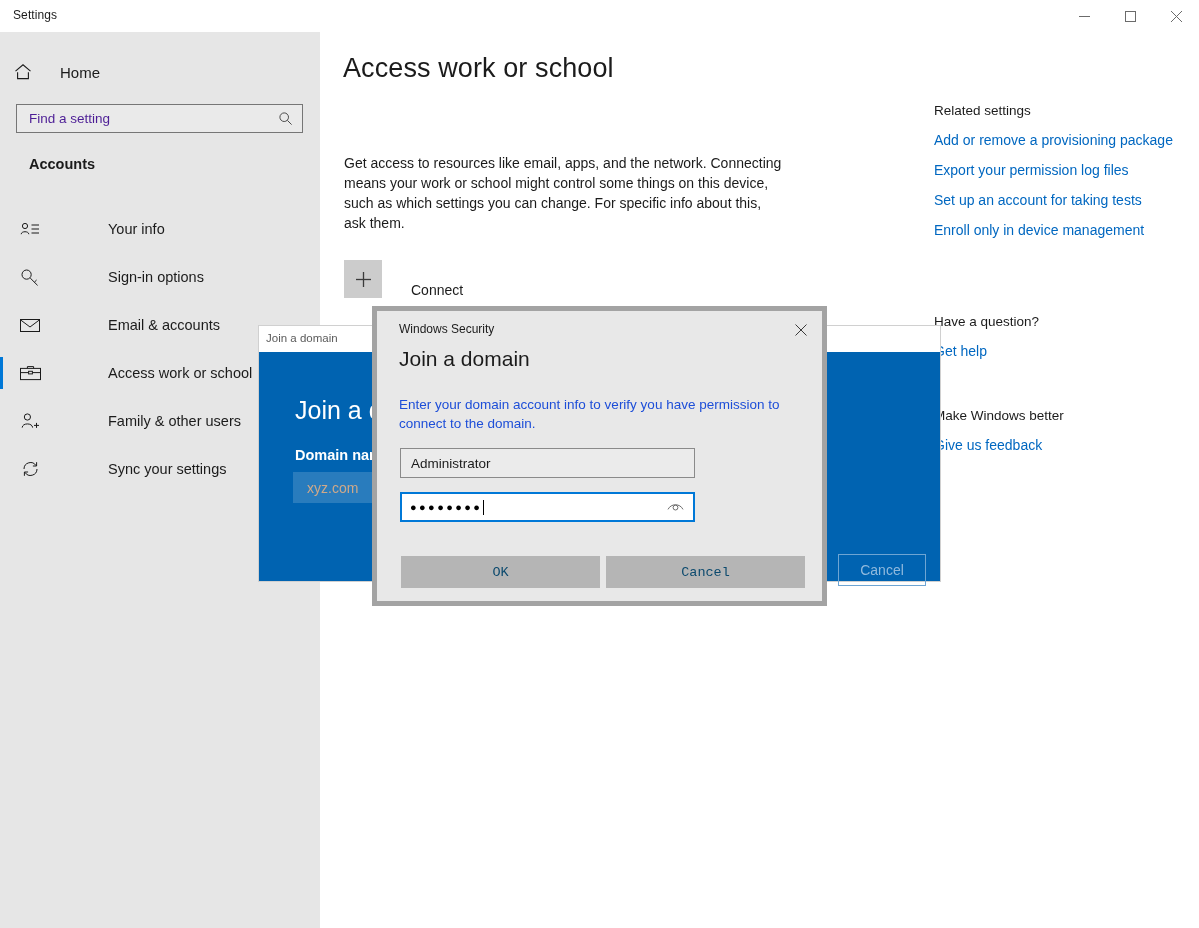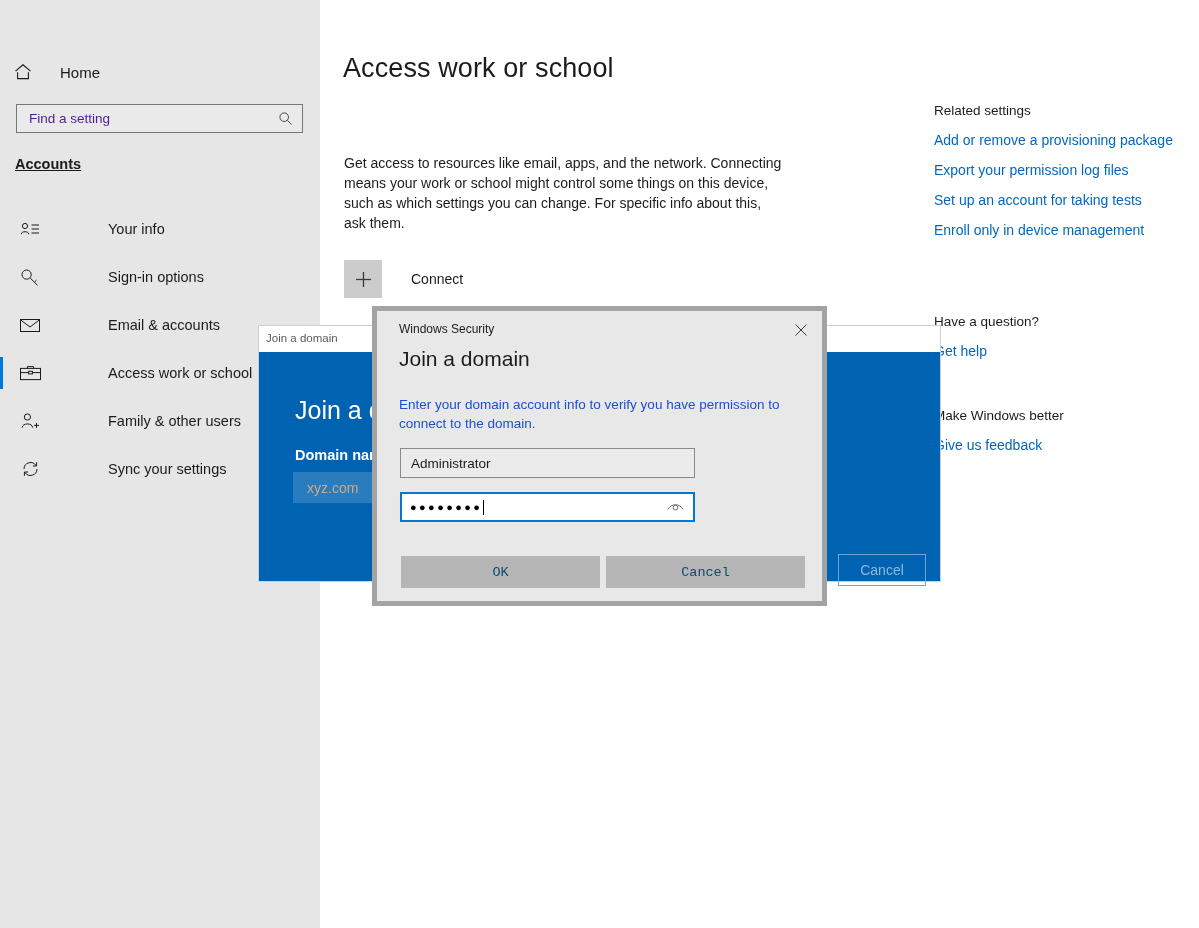--- a/index.html
+++ b/index.html
@@ -85,25 +85,24 @@
     flex: 1;
   }
   .searchbox .mag {
     margin-right: 9px;
     color: #4a4a4a;
     display: flex; align-items: center;
   }
 
   .section-title {
     position: absolute;
-    left: 15px; top: 156px;
+    left: 29px; top: 156px;
     font-size: 14.5px;
     font-weight: bold;
     color: #1b1b1b;
-    text-decoration: underline;
   }
 
   .navlist {
     position: absolute;
     left: 0; top: 205px;
     width: 320px;
   }
   .navitem {
     position: relative;
     height: 48px;
@@ -146,21 +145,21 @@
     left: 24px; top: 153px;
     width: 440px;
     font-size: 14px;
     line-height: 20px;
     color: #1b1b1b;
   }
 
   .connect-row {
     position: absolute;
     left: 24px; top: 260px;
-    display: flex; align-items: center;
+    display: flex; align-items: flex-end;
   }
   .plus-box {
     width: 38px; height: 38px;
     background: #cccccc;
     display: flex; align-items: center; justify-content: center;
     color: #3b3b3b;
   }
   .connect-label {
     margin-left: 29px;
     font-size: 14px;
@@ -339,20 +338,41 @@
     font-size: 13.5px;
     color: #0c4a6e;
     font-family: Liberation Mono, monospace;
   }
 </style>
 </head>
 <body>
 
 <div id="app">
 
+  <div class="titlebar">
+    <div class="titlebar-label">Settings</div>
+    <div class="wincontrols">
+      <div class="wc">
+        <svg width="11" height="11" viewBox="0 0 11 11">
+            <line x1="0" y1="5.5" x2="11" y2="5.5" stroke="currentColor" stroke-width="1"></line>
+          </svg>
+      </div>
+      <div class="wc">
+        <svg width="11" height="11" viewBox="0 0 11 11">
+            <rect x="0.5" y="0.5" width="10" height="10" fill="none" stroke="currentColor" stroke-width="1"></rect>
+          </svg>
+      </div>
+      <div class="wc">
+        <svg width="11" height="11" viewBox="0 0 11 11">
+            <line x1="0" y1="0" x2="11" y2="11" stroke="currentColor" stroke-width="1"></line>
+            <line x1="11" y1="0" x2="0" y2="11" stroke="currentColor" stroke-width="1"></line>
+          </svg>
+      </div>
+    </div>
+  </div>
 
   <div class="sidebar">
 
     <div class="home-row">
       <div class="home-icon">
         <svg width="18" height="18" viewBox="0 0 18 18">
           <path d="M1.5 8.2 L9 1.8 L16.5 8.2" fill="none" stroke="currentColor" stroke-width="1.1"></path>
           <path d="M3.6 9.2 V15.6 H14.4 V9.2" fill="none" stroke="currentColor" stroke-width="1.1"></path>
         </svg>
       </div>

